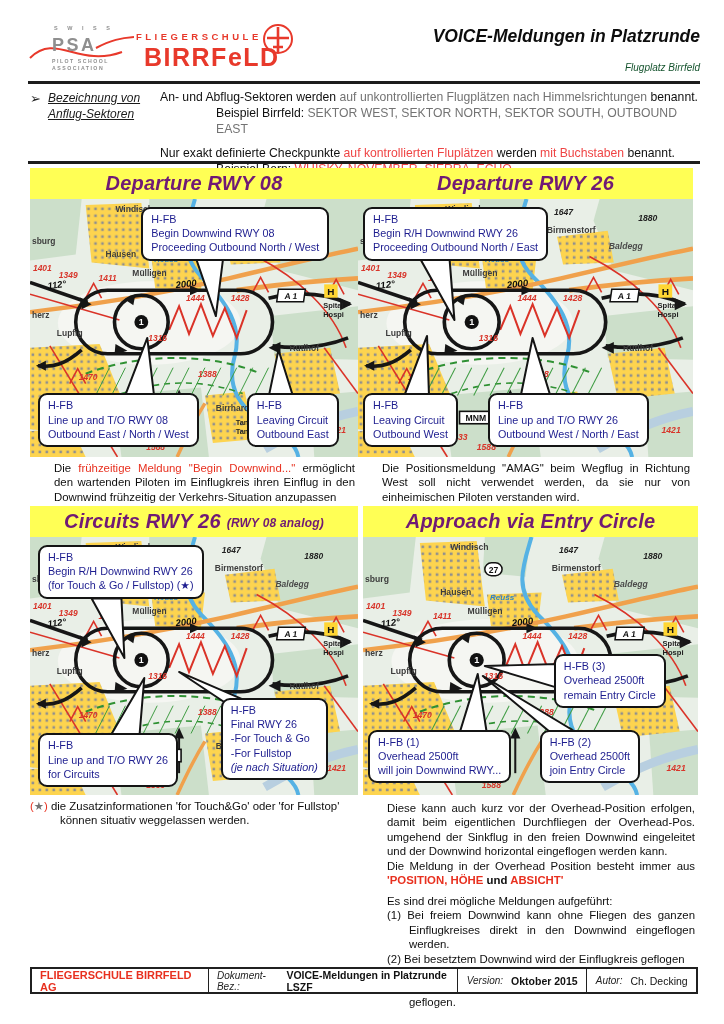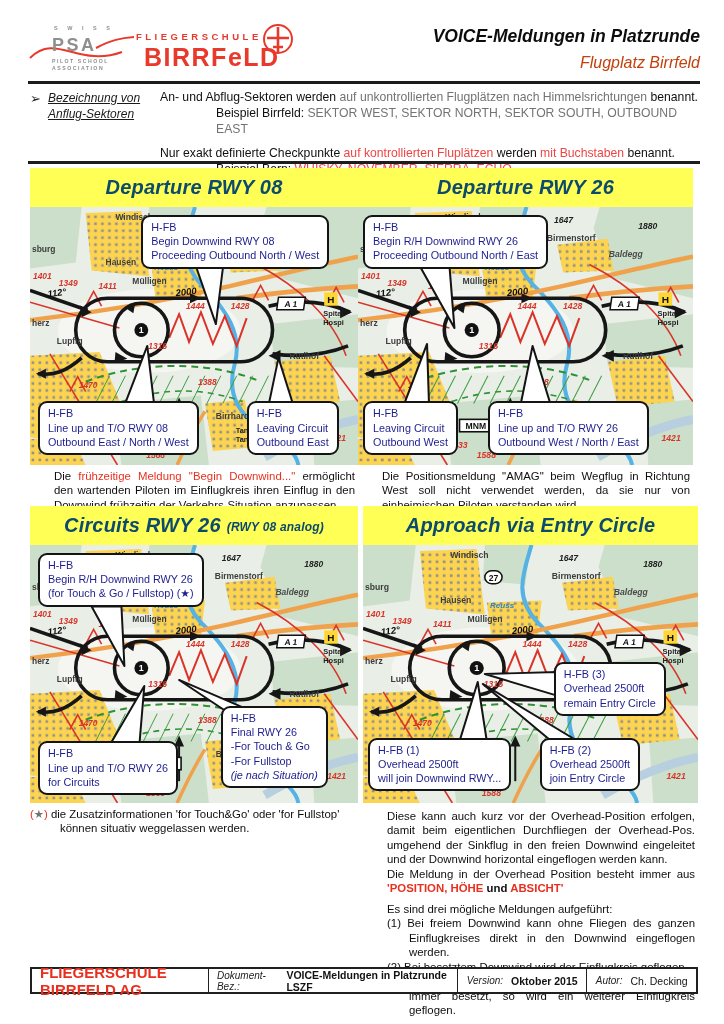--- a/index.html
+++ b/index.html
@@ -3,38 +3,38 @@
 <meta charset="utf-8">
 <style>
   html,body{margin:0;padding:0;background:#9a9a9a;}
   .page{position:relative;width:724px;height:1024px;margin:0 auto;background:#ffffff;
         font-family:"Liberation Sans",sans-serif;color:#111;overflow:hidden;}
 
   
   .logo-wrap{position:absolute;left:26px;top:18px;width:300px;height:62px;}
   .doc-head{position:absolute;right:24px;top:26px;text-align:right;}
   .doc-title{font-size:17.5px;font-weight:bold;font-style:italic;color:#0d0d0d;}
-  .doc-sub{font-size:16px;font-style:italic;margin-top:7px;color:#c2410c;}
+  .doc-sub{font-size:10px;font-style:italic;margin-top:15px;color:#14532d;}
   .rule{position:absolute;left:28px;width:672px;height:2.6px;background:#1c1c1c;}
   #rule1{top:81px;} #rule2{top:161px;}
 
   
   .side-note{position:absolute;left:30px;top:90px;width:126px;}
   .side-arrow{position:absolute;left:0;top:1px;font-size:13px;color:#222;}
   .side-text{margin-left:18px;font-size:12px;font-style:italic;text-decoration:underline;line-height:1.35;color:#1a1a1a;}
   #intro-lines{position:absolute;left:160px;top:89px;width:548px;}
   .intro-line{font-size:12.2px;line-height:1.33;color:#101010;}
   .intro-line.ind{padding-left:56px;}
   .intro-line.gap{margin-top:7px;}
 
   
   .panel{position:absolute;}
   #p0{left:30px;top:168px;width:328px;} #p1{left:358px;top:168px;width:335px;}
   #p2{left:30px;top:506px;width:328px;} #p3{left:363px;top:506px;width:335px;}
-  .panel-title{height:39px;background:#ffff55;color:#0c4a6e;display:flex;align-items:center;justify-content:center;
+  .panel-title{height:31px;background:#ffff55;color:#701a75;display:flex;align-items:center;justify-content:center;
                font-weight:bold;font-style:italic;font-size:20px;letter-spacing:.2px;}
   .panel-title .suffix{font-size:12px;margin-left:6px;margin-top:3px;}
   .mapbox{position:relative;width:100%;height:258px;overflow:hidden;background:#e9efe7;}
   .mapbox > svg{position:absolute;inset:0;width:100%;height:100%;}
   .tails{z-index:2;pointer-events:none;}
   .callout{position:absolute;z-index:3;background:#fff;border:2px solid #141414;border-radius:9px;
            padding:3px 8px 4px;color:#1d1d8f;font-size:10.8px;line-height:1.32;white-space:nowrap;}
   .callout .co-line{white-space:nowrap;}
   .callout .it{font-style:italic;}
 
@@ -47,21 +47,21 @@
   .cap .gap{margin-top:6px;}
   .cap .item{padding-left:22px;text-indent:-22px;text-align:justify;}
   .c-red{color:#e8301f;} .c-redb{color:#e8301f;font-weight:bold;} .c-b{font-weight:bold;}
   .c-blue{color:#737373;} .c-green{color:#ef4444;}
 
   
   .footer{position:absolute;left:30px;top:967px;width:668px;height:27px;border:2px solid #202020;
           display:flex;background:#fff;z-index:5;box-sizing:border-box;}
   .fcell{display:flex;align-items:center;padding:0 8px;box-sizing:border-box;height:100%;justify-content:center;}
   .fcell + .fcell{border-left:1.6px solid #202020;}
-  .f-company{width:26.5%;justify-content:center;color:#e8301f;font-weight:bold;font-size:15px;}
+  .f-company{width:26.5%;justify-content:center;color:#e8301f;font-weight:bold;font-size:11px;}
   .f-doc{width:37.5%;} .f-ver{width:19.5%;} .f-aut{flex:1;}
   .flabel{font-style:italic;font-size:10px;color:#222;margin-right:8px;}
   .fvalue{font-weight:bold;font-size:10.5px;color:#111;}
   .fvalue.plain{font-weight:normal;}
 
   
   .m-pl{font-family:"Liberation Sans",sans-serif;font-size:8.5px;font-weight:600;fill:#3c3c3c;}
   .m-pli{font-family:"Liberation Sans",sans-serif;font-size:8.5px;font-weight:600;font-style:italic;fill:#4a4a4a;}
   .m-plb{font-family:"Liberation Sans",sans-serif;font-size:7.5px;font-weight:bold;fill:#1e1e1e;}
   .m-el{font-family:"Liberation Sans",sans-serif;font-size:8.5px;font-style:italic;font-weight:bold;fill:#d8352a;}

